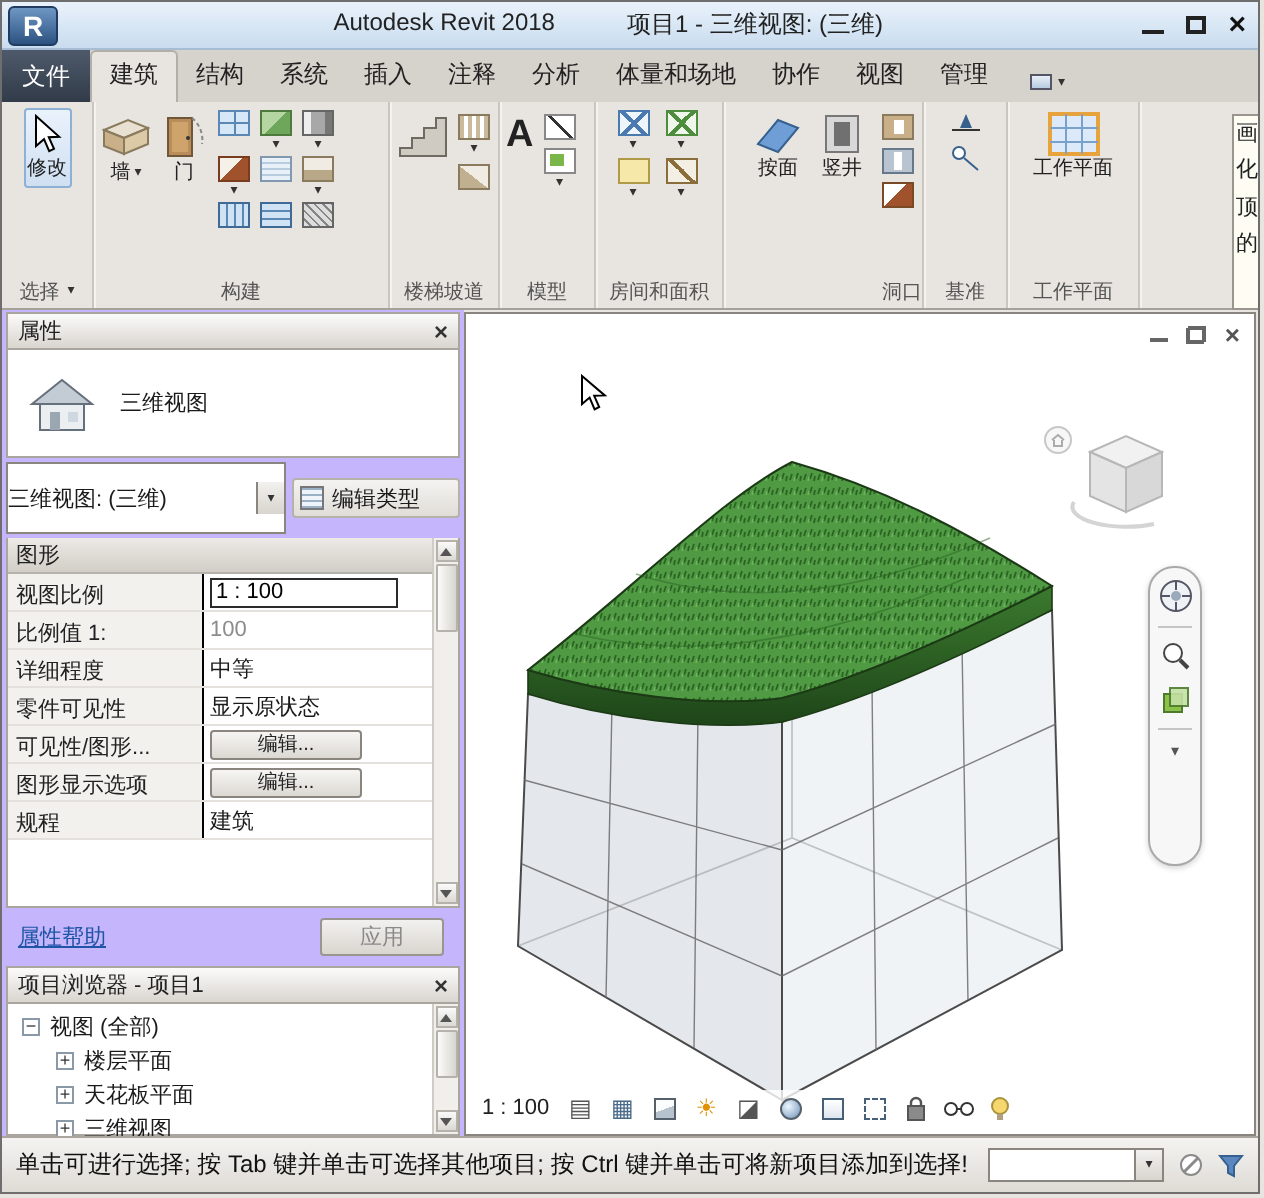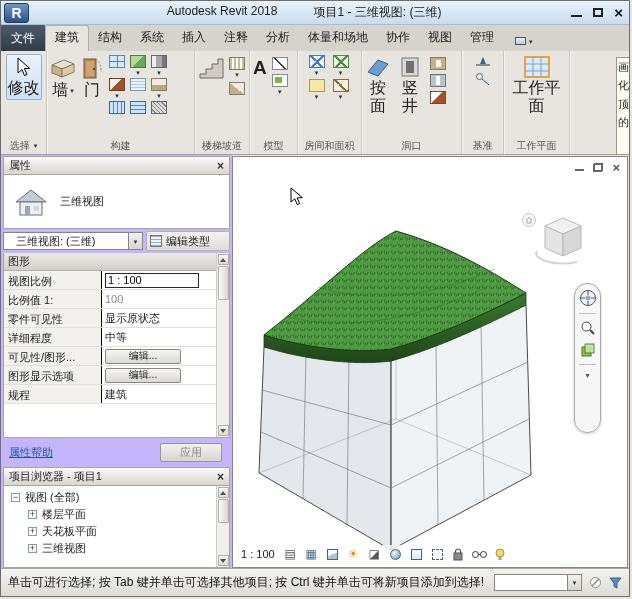--- a/index.html
+++ b/index.html
@@ -23,21 +23,21 @@
   .ribbon-opt{margin:0 0 6px 12px;display:flex;align-items:center;gap:3px;}
   .ropt-box{width:11px;height:8px;border:1px solid #556;background:linear-gradient(#e8f0f8,#b8cce0);}
   .caret{font-size:7px;color:#333;line-height:1;}
 
   
   .ribbon{flex:0 0 104px;background:#e8e5e0;border-bottom:1px solid #a5a19a;display:flex;position:relative;}
   .rgroup{display:flex;flex-direction:column;border-right:1px solid #c9c5bf;box-shadow:1px 0 0 #f5f3f0;}
   .rtools{flex:1;display:flex;align-items:flex-start;padding:3px 2px 0;gap:2px;}
   .glabel{flex:0 0 17px;display:flex;align-items:center;justify-content:center;gap:4px;font-size:10px;color:#555;white-space:nowrap;}
   .bigbtn{display:flex;flex-direction:column;align-items:center;gap:1px;padding:2px 1px;border-radius:2px;}
-  .blabel{font-size:16px;color:#222;line-height:1.15;text-align:center;}
+  .blabel{font-size:10px;color:#222;line-height:1.15;text-align:center;}
   .labelrow{display:flex;align-items:center;gap:2px;}
   .modify-btn{background:linear-gradient(#eaf2fb,#cfe0f2);border:1px solid #8fb0d5;}
   .micon{width:16px;height:13px;border:1px solid #7a8694;}
   .mcell{display:flex;flex-direction:column;align-items:center;gap:1px;width:20px;padding-top:1px;}
   .grid3{display:grid;grid-template-columns:repeat(3,20px);gap:1px;}
   .grid2{display:grid;grid-template-columns:repeat(2,22px);gap:2px;}
   .stackcol{display:flex;flex-direction:column;gap:3px;padding-top:2px;}
   .biga{font-size:19px;font-weight:bold;color:#222;line-height:24px;}
 
   .ic-window{background:linear-gradient(#5b87b5,#5b87b5) center/100% 1px no-repeat,linear-gradient(#5b87b5,#5b87b5) center/1px 100% no-repeat,#d6e8f7;border-color:#5b87b5;}
@@ -64,21 +64,21 @@
   .cliptip{position:absolute;right:0;top:6px;width:13px;height:98px;background:#fdfdf4;border:1px solid #9a968f;border-right:none;padding:2px 1px;display:flex;flex-direction:column;gap:4px;font-size:11px;color:#222;overflow:hidden;line-height:1.3;}
 
   
   .main{flex:1;display:flex;min-height:0;}
   .leftcol{flex:0 0 231px;display:flex;flex-direction:column;padding:1px 2px 0 2px;background:#c4b5fd;min-height:0;}
   .phead{flex:0 0 19px;background:linear-gradient(#fbfbfa,#d9d5cf);border:1px solid #aaa69f;display:flex;align-items:center;padding:0 5px;}
   .phead .ttl{flex:1;color:#222;}
   .pclose{color:#333;font-size:12px;font-weight:bold;line-height:1;}
   .typebox{flex:0 0 54px;background:#fff;border:1px solid #aaa69f;border-top:none;display:flex;align-items:center;padding:0 8px;gap:12px;}
   .selrow{flex:0 0 22px;display:flex;align-items:center;gap:3px;padding:2px 0;}
-  .typecombo{flex:1;height:18px;background:#fff;border:1px solid #8a867f;display:flex;align-items:center;padding-left:12px;}
+  .typecombo{flex:1;height:36px;background:#fff;border:1px solid #8a867f;display:flex;align-items:center;padding-left:0;}
   .typecombo .cv{flex:1;white-space:nowrap;overflow:hidden;}
   .combo-caret{width:14px;height:16px;background:linear-gradient(#f2f1ef,#d8d4ce);border-left:1px solid #8a867f;display:flex;align-items:center;justify-content:center;}
   .edittype{width:84px;height:20px;display:flex;align-items:center;gap:4px;padding:0 3px;background:linear-gradient(#f4f3f1,#e0ddd7);border:1px solid #b5b1ab;border-radius:2px;}
   .et-icon{width:12px;height:12px;border:1px solid #777;background:repeating-linear-gradient(0deg,#9ab0c5 0 1px,#eef4fa 1px 3px);}
   .propmid{flex:0 0 185px;display:flex;border:1px solid #aaa69f;border-top:none;background:#fff;min-height:0;}
   .propleft{flex:1;display:flex;flex-direction:column;min-width:0;}
   .sechdr{flex:0 0 18px;background:linear-gradient(#eceae6,#d2cec7);border-bottom:1px solid #b5b1ab;display:flex;align-items:center;padding:0 4px;color:#222;}
   .prow{flex:0 0 19px;display:flex;border-bottom:1px solid #e4e1dc;}
   .plabel{width:98px;background:#f3f1ee;border-right:1px solid #000000;padding:3px 4px 0;color:#222;white-space:nowrap;overflow:hidden;}
   .pvalue{flex:1;padding:1px 3px;display:flex;align-items:center;white-space:nowrap;overflow:hidden;}
@@ -309,21 +309,21 @@
               <div class="micon ic-area"></div>
               <span class="caret">▾</span>
             </div>
         </div>
       </div>
       <div class="glabel">
           <span>房间和面积</span>
         </div>
     </div>
 
-    <div class="rgroup" style="flex:0 0 100px;">
+    <div class="rgroup" style="flex:0 0 100px;align-items:flex-end;">
       <div class="rtools">
         <div class="bigbtn" style="width:28px;">
           <svg width="24" height="22">
               <polygon points="2,16 12,4 22,8 12,20" fill="#6f9ed6" stroke="#35608f"></polygon>
             </svg>
           <span class="blabel">按面</span>
         </div>
         <div class="bigbtn" style="width:32px;">
           <svg width="24" height="22">
               <rect x="4" y="2" width="16" height="18" fill="#d8d8d8" stroke="#777"></rect>
@@ -431,29 +431,29 @@
                 <input value="1 : 100" style="">
               </div>
           </div>
           <div class="prow">
             <div class="plabel">比例值 1:</div>
             <div class="pvalue">
                 <span class="muted">100</span>
               </div>
           </div>
           <div class="prow">
+            <div class="plabel">详细程度</div>
+            <div class="pvalue">
+                <span>中等</span>
+              </div>
+          </div>
+          <div class="prow">
             <div class="plabel">零件可见性</div>
             <div class="pvalue">
                 <span>显示原状态</span>
-              </div>
-          </div>
-          <div class="prow">
-            <div class="plabel">详细程度</div>
-            <div class="pvalue">
-                <span>中等</span>
               </div>
           </div>
           <div class="prow">
             <div class="plabel">可见性/图形...</div>
             <div class="pvalue">
                 <span class="editbtn">编辑...</span>
               </div>
           </div>
           <div class="prow">
             <div class="plabel">图形显示选项</div>

